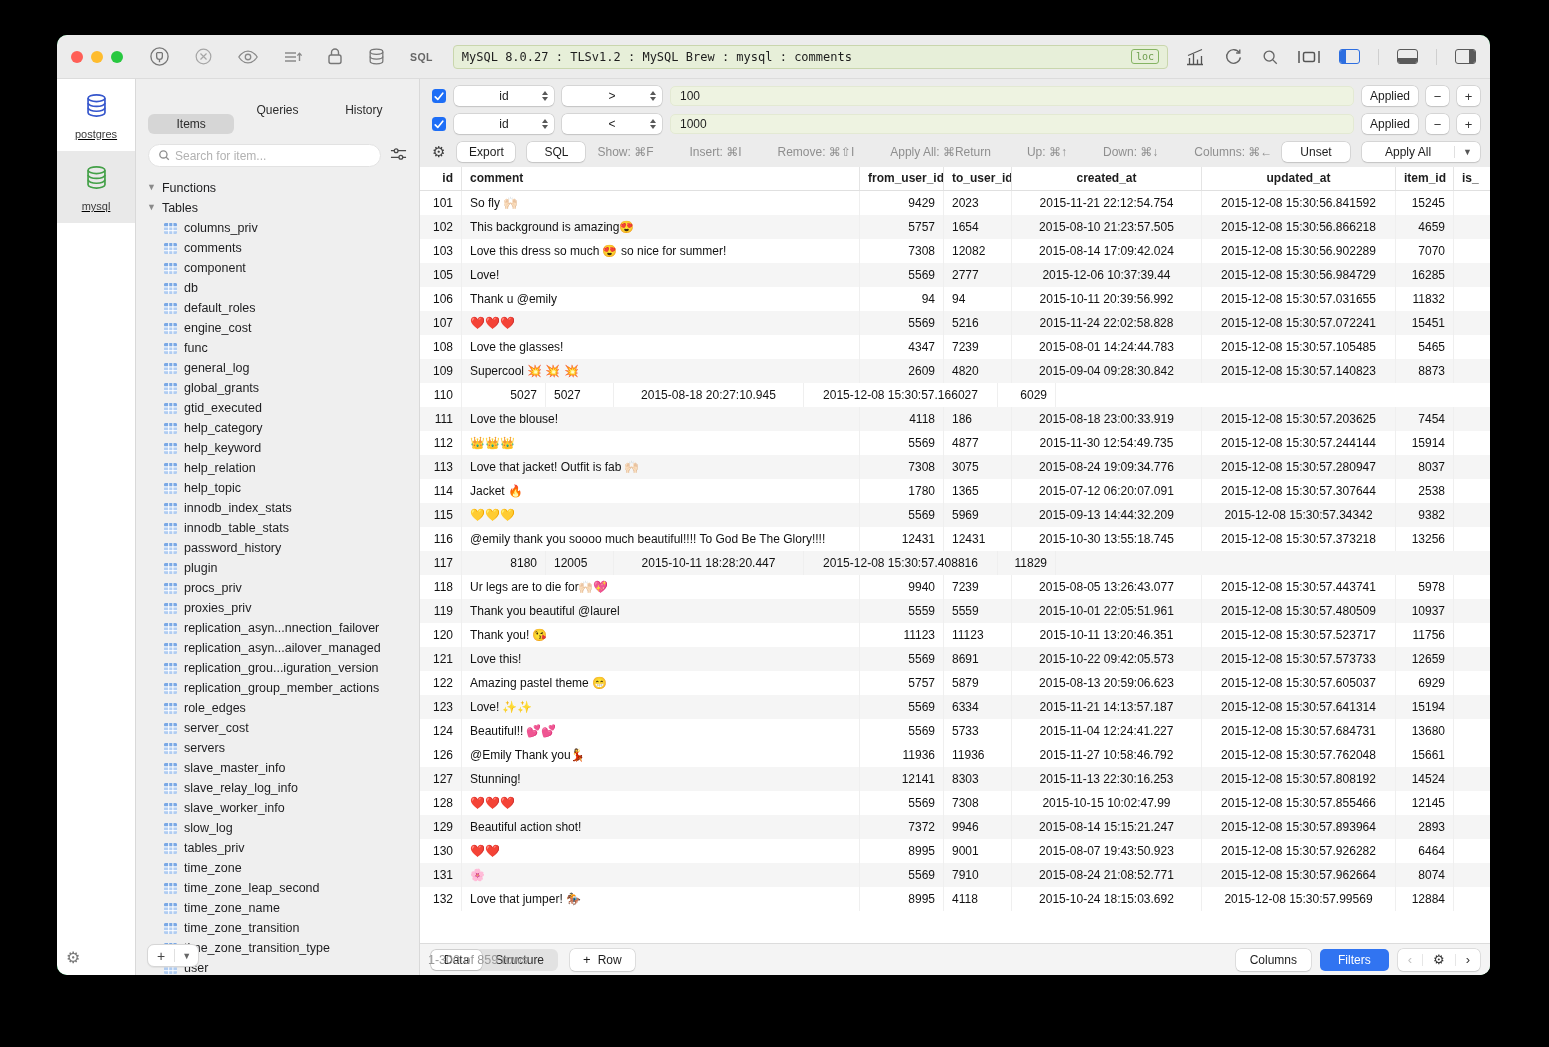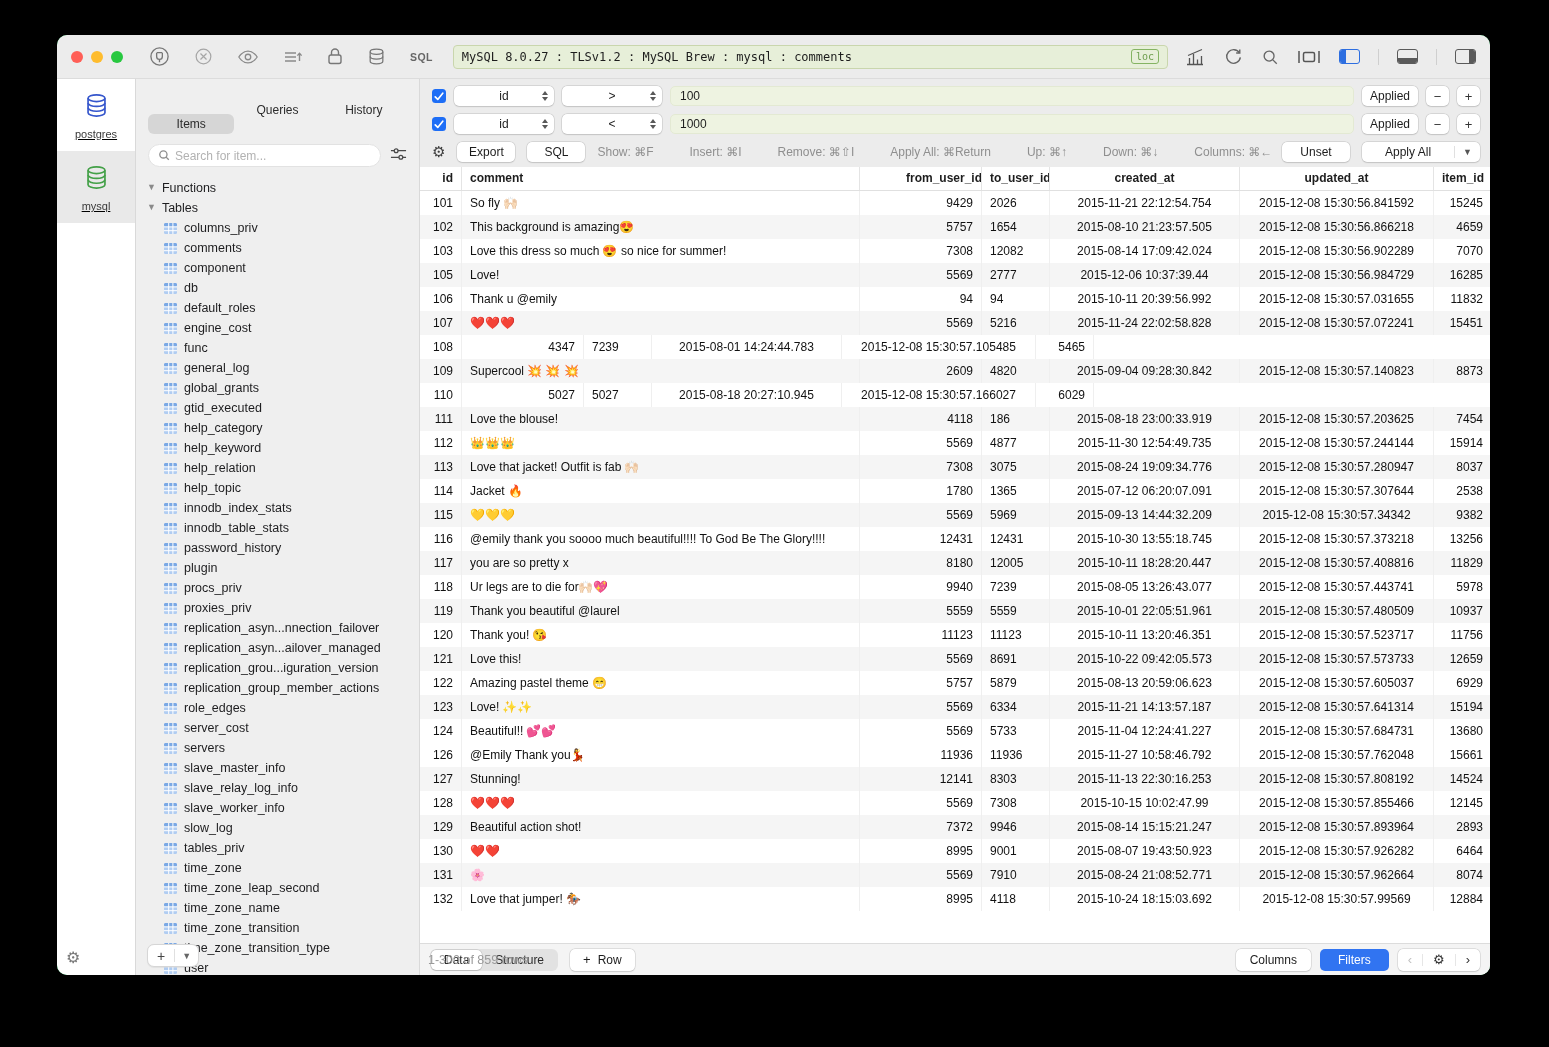--- a/index.html
+++ b/index.html
@@ -82,21 +82,21 @@
   
   .grid { flex:1; display:flex; flex-direction:column; background:#fff; min-height:0; }
   .grid-header { display:flex; height:24px; flex:0 0 auto; border-bottom:1px solid #e0e0e0; background:#fff; }
   .hcell { font-size:12px; font-weight:700; color:#1d1d1d; line-height:23px; padding:0 8px; white-space:nowrap; overflow:hidden; text-align:center; border-right:1px solid #e4e4e4; }
   .grid-body { flex:1; overflow:hidden; }
   .grid-row { display:flex; height:24px; }
   .grid-row.alt { background:#f5f5f5; }
   .cell { font-size:12px; color:#111; line-height:24px; padding:0 8px; white-space:nowrap; overflow:hidden; border-right:1px solid #efefef; }
   .c0 { flex:0 0 42px; text-align:right; }
   .c1 { flex:0 0 398px; text-align:left; }
-  .c2 { flex:0 0 84px; text-align:right;margin-left:38px; }
+  .c2 { flex:0 0 84px; text-align:right; }
   .c3 { flex:0 0 68px; text-align:left; }
   .c4 { flex:0 0 190px; }
   .c5 { flex:0 0 194px; }
   .c6 { flex:0 0 58px; text-align:right; }
   .c7 { flex:1 1 auto; text-align:left; border-right:none; }
   .cell.c4, .cell.c5 { text-align:center; }
   .hcell.c7 { text-align:left; }
 
   
   .footer { height:32px; flex:0 0 auto; background:#f4f4f4; border-top:1px solid #dcdcdc; display:flex; align-items:center; padding:0 10px; position:relative; }
@@ -849,21 +849,21 @@
             <div class="hcell c4">created_at</div>
             <div class="hcell c5">updated_at</div>
             <div class="hcell c6">item_id</div>
             <div class="hcell c7">is_</div>
           </div>
         <div class="grid-body">
             <div class="grid-row">
               <div class="cell c0">101</div>
               <div class="cell c1">So fly 🙌🏻</div>
               <div class="cell c2">9429</div>
-              <div class="cell c3">2026</div>
+              <div class="cell c3">2023</div>
               <div class="cell c4">2015-11-21 22:12:54.754</div>
               <div class="cell c5">2015-12-08 15:30:56.841592</div>
               <div class="cell c6">15245</div>
               <div class="cell c7"></div>
             </div>
             <div class="grid-row alt">
               <div class="cell c0">102</div>
               <div class="cell c1">This background is amazing😍</div>
               <div class="cell c2">5757</div>
               <div class="cell c3">1654</div>
@@ -907,20 +907,21 @@
               <div class="cell c1">❤️❤️❤️</div>
               <div class="cell c2">5569</div>
               <div class="cell c3">5216</div>
               <div class="cell c4">2015-11-24 22:02:58.828</div>
               <div class="cell c5">2015-12-08 15:30:57.072241</div>
               <div class="cell c6">15451</div>
               <div class="cell c7"></div>
             </div>
             <div class="grid-row">
               <div class="cell c0">108</div>
+              <div class="cell c1">Love the glasses!</div>
               <div class="cell c2">4347</div>
               <div class="cell c3">7239</div>
               <div class="cell c4">2015-08-01 14:24:44.783</div>
               <div class="cell c5">2015-12-08 15:30:57.105485</div>
               <div class="cell c6">5465</div>
               <div class="cell c7"></div>
             </div>
             <div class="grid-row alt">
               <div class="cell c0">109</div>
               <div class="cell c1">Supercool 💥 💥 💥</div>
@@ -995,21 +996,20 @@
               <div class="cell c1">@emily thank you soooo much beautiful!!!! To God Be The Glory!!!!</div>
               <div class="cell c2">12431</div>
               <div class="cell c3">12431</div>
               <div class="cell c4">2015-10-30 13:55:18.745</div>
               <div class="cell c5">2015-12-08 15:30:57.373218</div>
               <div class="cell c6">13256</div>
               <div class="cell c7"></div>
             </div>
             <div class="grid-row alt">
               <div class="cell c0">117</div>
-              <div class="cell c1">you are so pretty x</div>
               <div class="cell c2">8180</div>
               <div class="cell c3">12005</div>
               <div class="cell c4">2015-10-11 18:28:20.447</div>
               <div class="cell c5">2015-12-08 15:30:57.408816</div>
               <div class="cell c6">11829</div>
               <div class="cell c7"></div>
             </div>
             <div class="grid-row">
               <div class="cell c0">118</div>
               <div class="cell c1">Ur legs are to die for🙌🏻💖</div>

